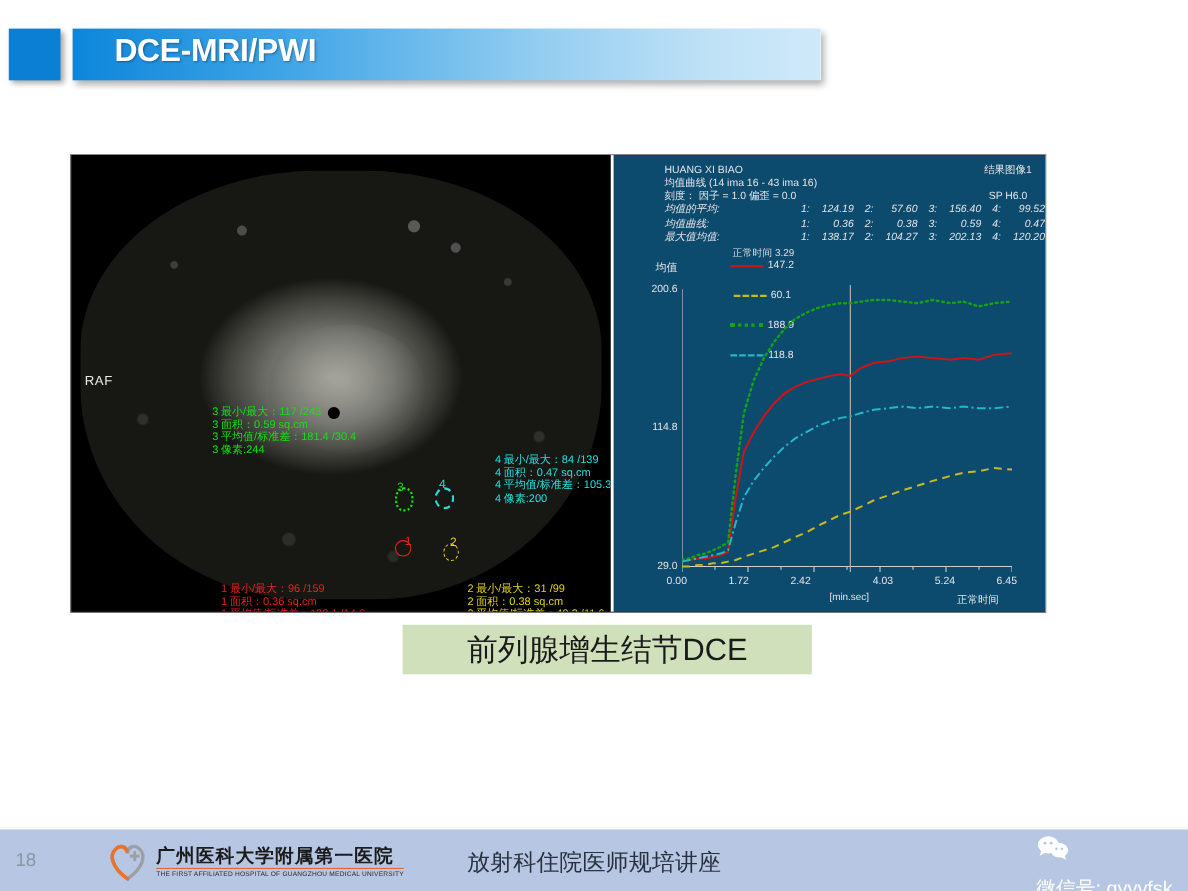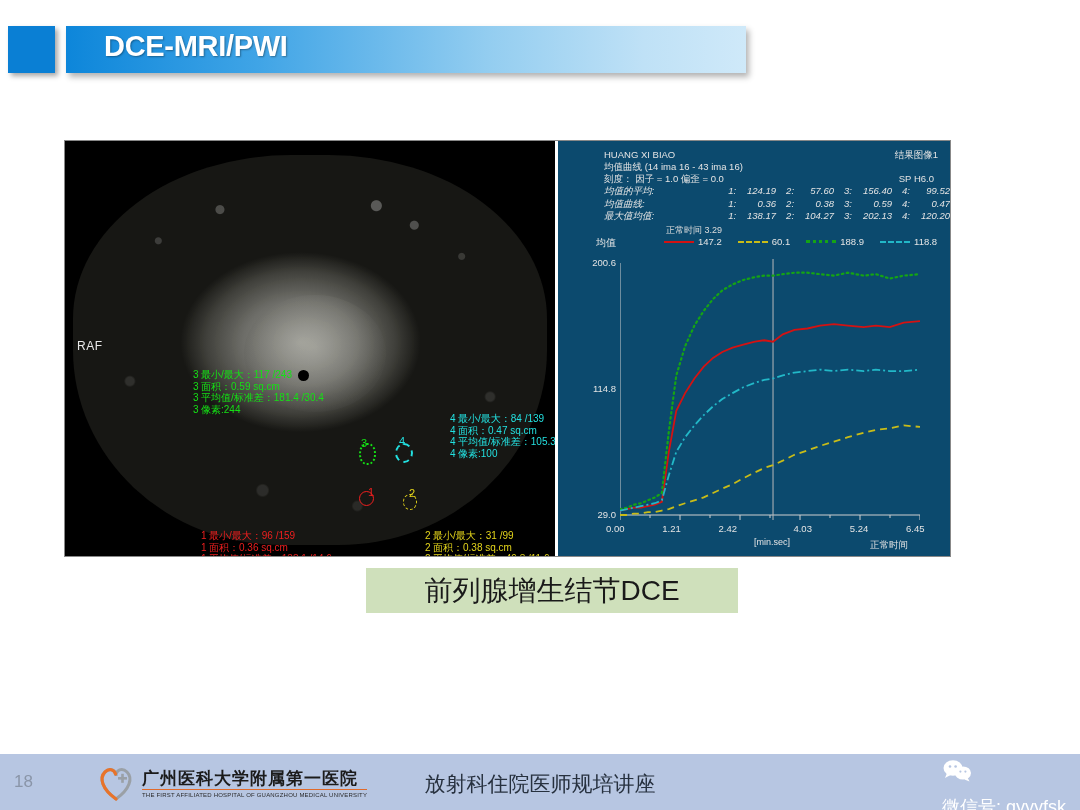--- a/index.html
+++ b/index.html
@@ -109,21 +109,21 @@
   .ch-rows { position:absolute; left: 46px; top: 44px; color:#e4e4e4; font-size:9.5px; }
   .ch-rows table { border-collapse: collapse; }
   .ch-rows td { padding: 0 0 1px 0; font-size:9.5px; line-height:11.6px; color:#e4e4e4; white-space:nowrap;font-style:italic; }
   .ch-rows td.lbl { padding-right: 64px; }
   .ch-rows td.k { padding-left: 10px; text-align:right; width:12px; }
   .ch-rows td.v { text-align:right; width:44px; }
 
   .ch-normtime { position:absolute; left: 108px; top: 83px; color:#dcdcdc; font-size:9px; }
   .ch-ylabel { position:absolute; left: 38px; top: 95px; color:#e4e4e4; font-size:10px; }
 
-  .legend { position:absolute; left: 106px; top: 95px; display:flex; gap: 16px; align-items:center; }
+  .legend { position:absolute; left: 106px; top: 95px; display:flex; gap: 16px; align-items:center;flex-direction:column; }
   .lg { display:flex; align-items:center; gap: 4px; color:#e4e4e4; font-size:9.5px; }
   .lg .swatch { display:inline-block; width: 30px; height: 0; border-top-width: 2px; border-top-style: solid; }
 
   .plot { position:absolute; left: 62px; top: 118px; width: 300px; height: 266px; }
   .plot svg { display:block; }
   .ytick { position:absolute; right: 0; color:#e4e4e4; font-size:9.5px; }
   .xtick { position:absolute; color:#e4e4e4; font-size:9.5px; }
   .minsec { position:absolute; color:#e4e4e4; font-size:9px; }
   .xaxis-cn { position:absolute; color:#e4e4e4; font-size:9.5px; }
 
@@ -189,21 +189,21 @@
         <span class="ln"><span class="idx">3</span><span>最小/最大：</span><span>117 /243</span></span>
         <span class="ln"><span class="idx">3</span><span>面积：</span><span>0.59 sq.cm</span></span>
         <span class="ln"><span class="idx">3</span><span>平均值/标准差：</span><span>181.4 /30.4</span></span>
         <span class="ln"><span class="idx">3</span><span>像素:</span><span>244</span></span>
       </div>
 
       <div class="roi-text roi-4">
         <span class="ln"><span class="idx">4</span><span>最小/最大：</span><span>84 /139</span></span>
         <span class="ln"><span class="idx">4</span><span>面积：</span><span>0.47 sq.cm</span></span>
         <span class="ln"><span class="idx">4</span><span>平均值/标准差：</span><span>105.3 /11.2</span></span>
-        <span class="ln"><span class="idx">4</span><span>像素:</span><span>100</span></span>
+        <span class="ln"><span class="idx">4</span><span>像素:</span><span>200</span></span>
       </div>
 
       <div class="roi-text roi-1">
         <span class="ln"><span class="idx">1</span><span>最小/最大：</span><span>96 /159</span></span>
         <span class="ln"><span class="idx">1</span><span>面积：</span><span>0.36 sq.cm</span></span>
         <span class="ln"><span class="idx">1</span><span>平均值/标准差：</span><span>138.1 /14.6</span></span>
 
       </div>
 
       <div class="roi-text roi-2">
@@ -318,21 +318,21 @@
           </svg>
       </div>
 
       <div id="y-labels">
           <div class="ytick" style="left: 22px; width: 36px; text-align: right; top: 116px; position: absolute;">200.6</div>
           <div class="ytick" style="left: 22px; width: 36px; text-align: right; top: 242px; position: absolute;">114.8</div>
           <div class="ytick" style="left: 22px; width: 36px; text-align: right; top: 368px; position: absolute;">29.0</div>
         </div>
       <div id="x-labels">
           <div class="xtick" style="left: 48px; top: 382px; position: absolute;">0.00</div>
-          <div class="xtick" style="left: 104.279px; top: 382px; position: absolute;">1.21</div>
+          <div class="xtick" style="left: 104.279px; top: 382px; position: absolute;">1.72</div>
           <div class="xtick" style="left: 160.558px; top: 382px; position: absolute;">2.42</div>
           <div class="xtick" style="left: 235.442px; top: 382px; position: absolute;">4.03</div>
           <div class="xtick" style="left: 291.721px; top: 382px; position: absolute;">5.24</div>
           <div class="xtick" style="left: 348px; top: 382px; position: absolute;">6.45</div>
         </div>
       <div class="minsec" style="left:196px; top:396px;">[min.sec]</div>
       <div class="xaxis-cn" style="left:312px; top:398px;">正常时间</div>
     </div>
   </div>
 

